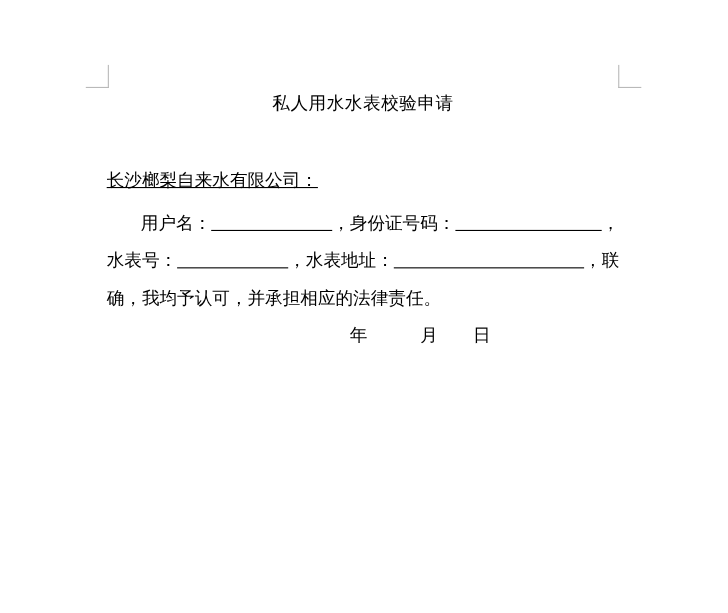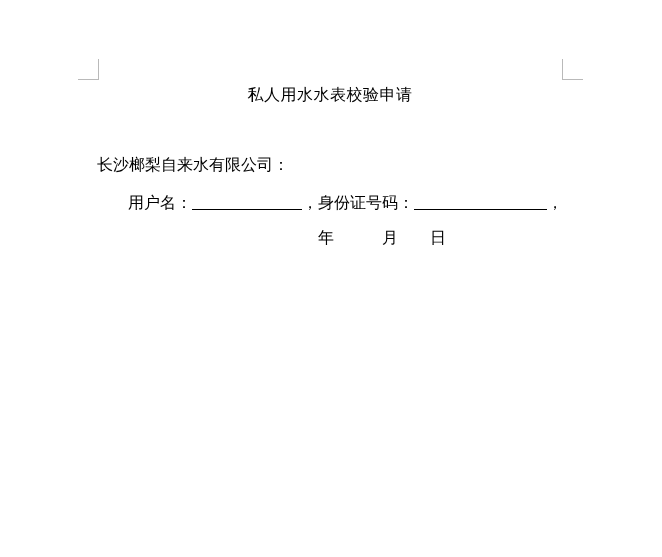--- a/index.html
+++ b/index.html
@@ -44,28 +44,28 @@
     margin: 85px 0 0 0;
     font-size: 16px;
     font-weight: 400;
     line-height: 20px;
     text-align: center;
     letter-spacing: 0.5px;
   }
   .salutation {
     margin: 51px 0 0 0;
     line-height: 17px;
+    text-decoration: underline;
   }
   .body-lines {
     margin-top: 14px;
     line-height: 34px;
   }
   .line {
     white-space: nowrap;
-    font-family: Liberation Mono, monospace;
   }
   .line.tight {
     letter-spacing: -0.5px;
   }
   .blank {
     display: inline-block;
     height: 2px;
     border-bottom: 1px solid #000000;
     position: relative;
     top: 2px;
@@ -91,20 +91,22 @@
   <div class="crop crop-right"></div>
 
   <div class="content">
 
     <h1 class="title">私人用水水表校验申请</h1>
 
     <p class="salutation">长沙榔梨自来水有限公司：</p>
 
     <div class="body-lines" id="form-lines">
         <div class="line" style="padding-left: 31px;"><span>用户名：</span><span class="blank" style="width: 110px;"></span><span>，身份证号码：</span><span class="blank" style="width: 133px;"></span><span>，</span></div>
+        <div class="line"><span>水表号：</span><span class="blank" style="width: 101px;"></span><span>，水表地址：</span><span class="blank" style="width: 173px;"></span><span>，联</span></div>
+        <div class="line"><span>确，我均予认可，并承担相应的法律责任。</span></div>
       </div>
 
 
     <div class="date-row">
       <span class="year">年</span><span class="month">月</span><span class="day">日</span>
     </div>
 
   </div>
 </div>
 

